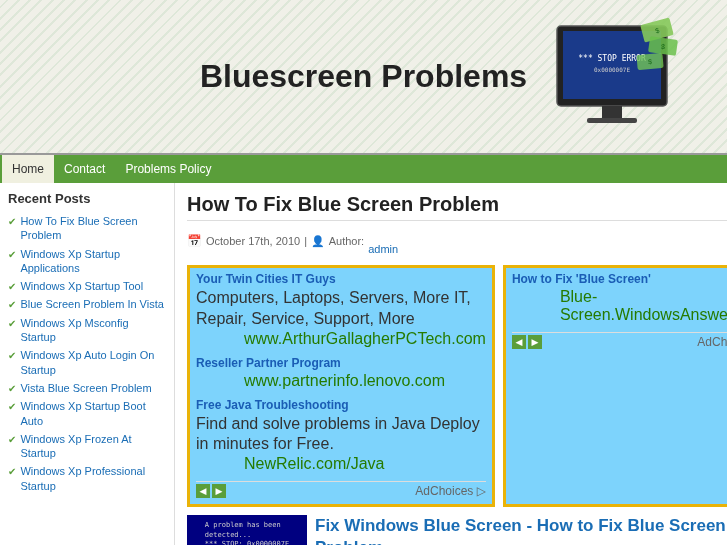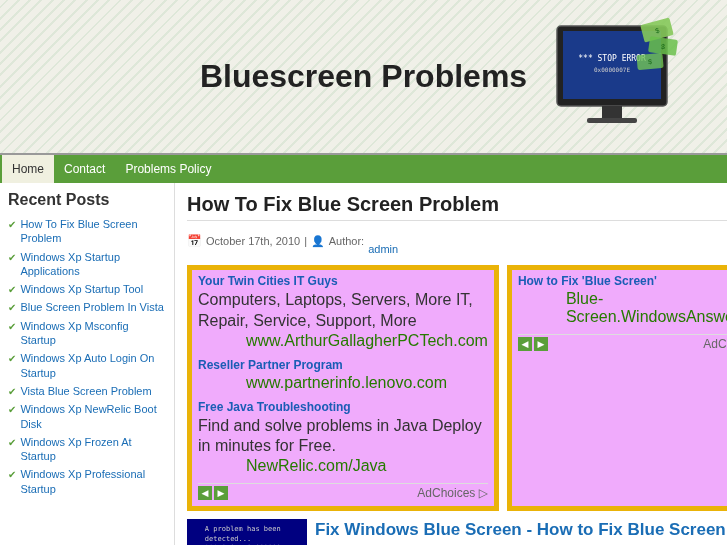--- a/index.html
+++ b/index.html
@@ -75,21 +75,21 @@
 
     
     #sidebar {
       width: 175px;
       min-width: 175px;
       padding: 8px;
       border-right: 1px solid #ddd;
       background: #fff;
     }
     #sidebar-title {
-      font-size: 16px;
+      font-size: 13px;
       font-weight: bold;
       color: #333;
       margin-bottom: 6px;
       padding-bottom: 2px;
     }
     .sidebar-link {
       display: flex;
       align-items: flex-start;
       margin-bottom: 4px;
       color: #1a6db5;
@@ -130,23 +130,23 @@
     .calendar-icon { font-size: 12px; }
 
     
     #ads-container {
       display: flex;
       gap: 8px;
       margin-bottom: 8px;
     }
     .ad-column {
       flex: 1;
-      border: 5px solid #eab308;
+      border: 3px solid #eab308;
       padding: 4px 6px;
-      background: #f0abfc;
+      background: #7dd3fc;
       min-height: 110px;
     }
     .ad-item {
       margin-bottom: 8px;
     }
     .ad-item-title {
       color: #1a5db5;
       font-size: 12px;
       font-weight: bold;
       cursor: pointer;
@@ -283,21 +283,21 @@
         <div class="sidebar-link">
           <span class="sidebar-checkmark">✔</span>
           <span>Windows Xp Auto Login On Startup</span>
         </div>
         <div class="sidebar-link">
           <span class="sidebar-checkmark">✔</span>
           <span>Vista Blue Screen Problem</span>
         </div>
         <div class="sidebar-link">
           <span class="sidebar-checkmark">✔</span>
-          <span>Windows Xp NewRelic Boot Disk</span>
+          <span>Windows Xp Startup Boot Auto</span>
         </div>
         <div class="sidebar-link">
           <span class="sidebar-checkmark">✔</span>
           <span>Windows Xp Frozen At Startup</span>
         </div>
         <div class="sidebar-link">
           <span class="sidebar-checkmark">✔</span>
           <span>Windows Xp Professional Startup</span>
         </div>
       </div>

